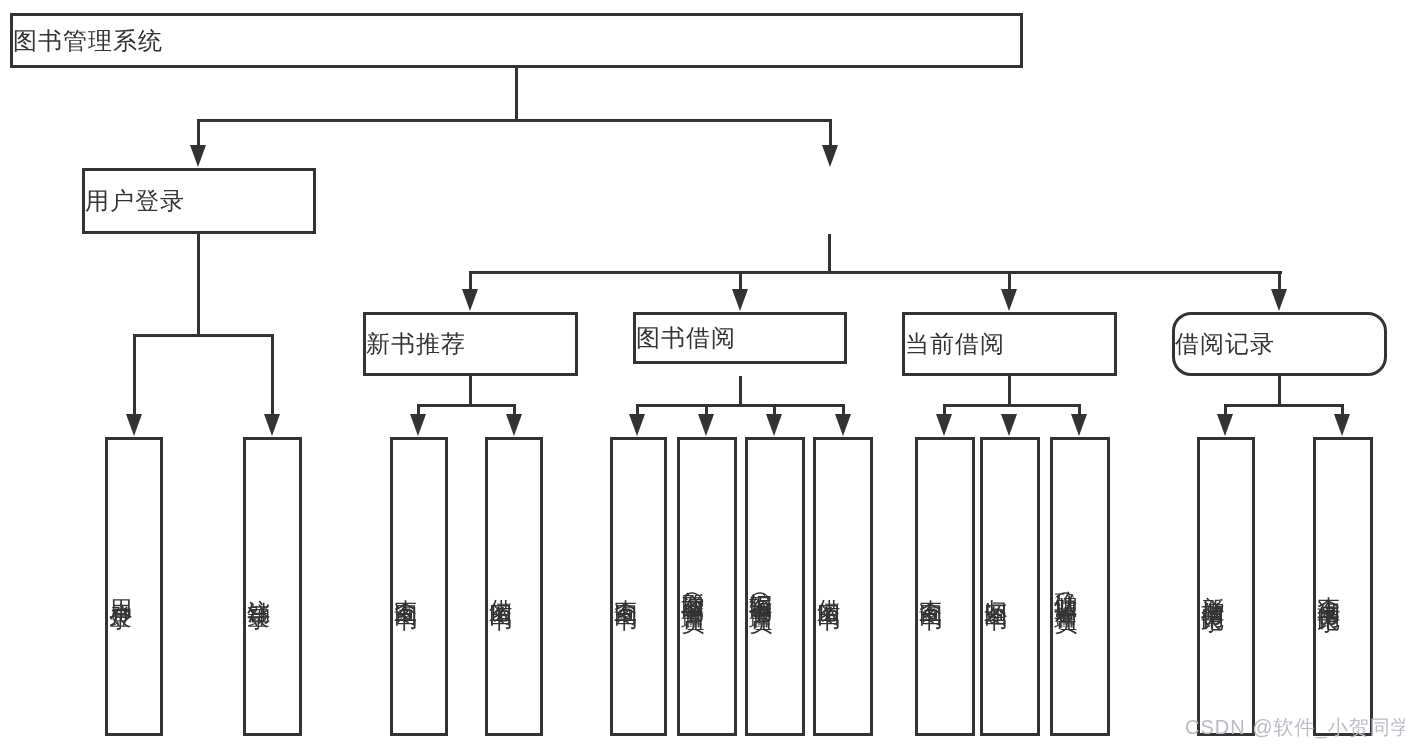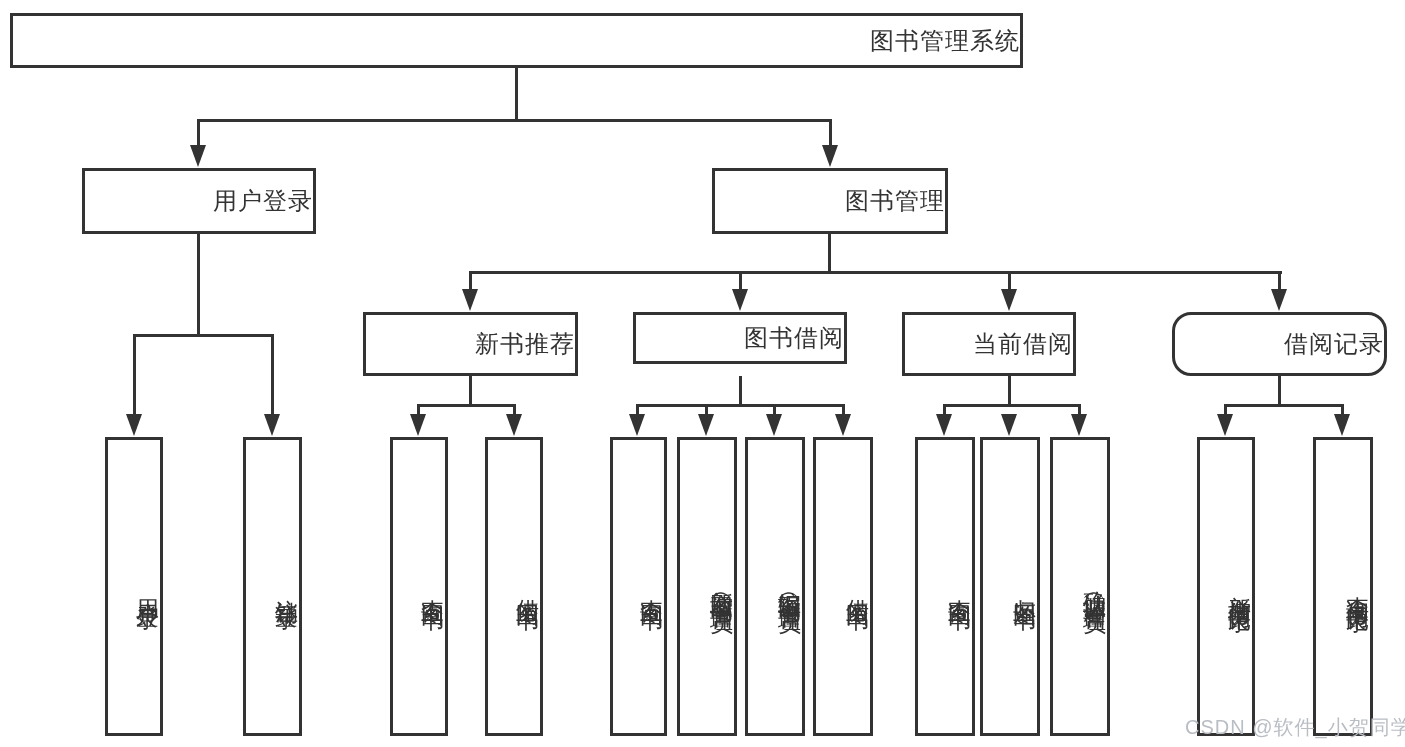--- a/index.html
+++ b/index.html
@@ -11,21 +11,21 @@
     font-family: "Liberation Sans", sans-serif;
     overflow: hidden;
   }
   .box {
     position: absolute;
     box-sizing: border-box;
     border: 3px solid #333333;
     background: #ffffff;
     display: flex;
     align-items: center;
-    justify-content: flex-end;
+    justify-content: flex-start;
     color: #333333;
     font-size: 24px;
     letter-spacing: 1px;
   }
   .leaf { top: 437px; height: 299px; font-size: 23px; }
   .leaf .vtext {
     writing-mode: vertical-rl;
     text-orientation: mixed;
     letter-spacing: 3px;
     line-height: 1.1;
@@ -37,23 +37,23 @@
     position: absolute;
     width: 0; height: 0;
     border-left: 8px solid transparent;
     border-right: 8px solid transparent;
     border-top: 22px solid #333333;
   }
   
   #root  { left: 10px;  top: 13px;  width: 1013px; height: 55px; }
   #l2-0  { left: 82px;  top: 168px; width: 234px;  height: 66px; }
   #l2-1  { left: 712px; top: 168px; width: 236px;  height: 66px; }
-  #l3-0  { left: 363px; top: 312px; width: 215px;  height: 64px; padding-left: 13px; }
+  #l3-0  { left: 363px; top: 312px; width: 215px;  height: 64px; }
   #l3-1  { left: 633px; top: 312px; width: 214px;  height: 52px; }
-  #l3-2  { left: 902px; top: 312px; width: 174px;  height: 64px; }
+  #l3-2  { left: 902px; top: 312px; width: 215px;  height: 64px; }
   #l3-3  { left: 1172px;top: 312px; width: 215px;  height: 64px; border-radius: 19px; }
   #lf-0  { left: 105px;  width: 58px; }
   #lf-1  { left: 243px;  width: 59px; }
   #lf-2  { left: 390px;  width: 58px; }
   #lf-3  { left: 485px;  width: 58px; }
   #lf-4  { left: 610px;  width: 57px; }
   #lf-5  { left: 677px;  width: 60px; }
   #lf-6  { left: 745px;  width: 60px; }
   #lf-7  { left: 813px;  width: 60px; }
   #lf-8  { left: 915px;  width: 60px; }
@@ -77,23 +77,20 @@
 
 <div id="canvas">
 
   <div class="box" id="root">
     <span>图书管理系统</span>
   </div>
 
   <div class="box" id="l2-0">
     <span>用户登录</span>
   </div>
-  <div class="box" id="l2-1">
-    <span>图书管理</span>
-  </div>
 
   <div class="box" id="l3-0">
     <span>新书推荐</span>
   </div>
   <div class="box" id="l3-1">
     <span>图书借阅</span>
   </div>
   <div class="box" id="l3-2">
     <span>当前借阅</span>
   </div>

